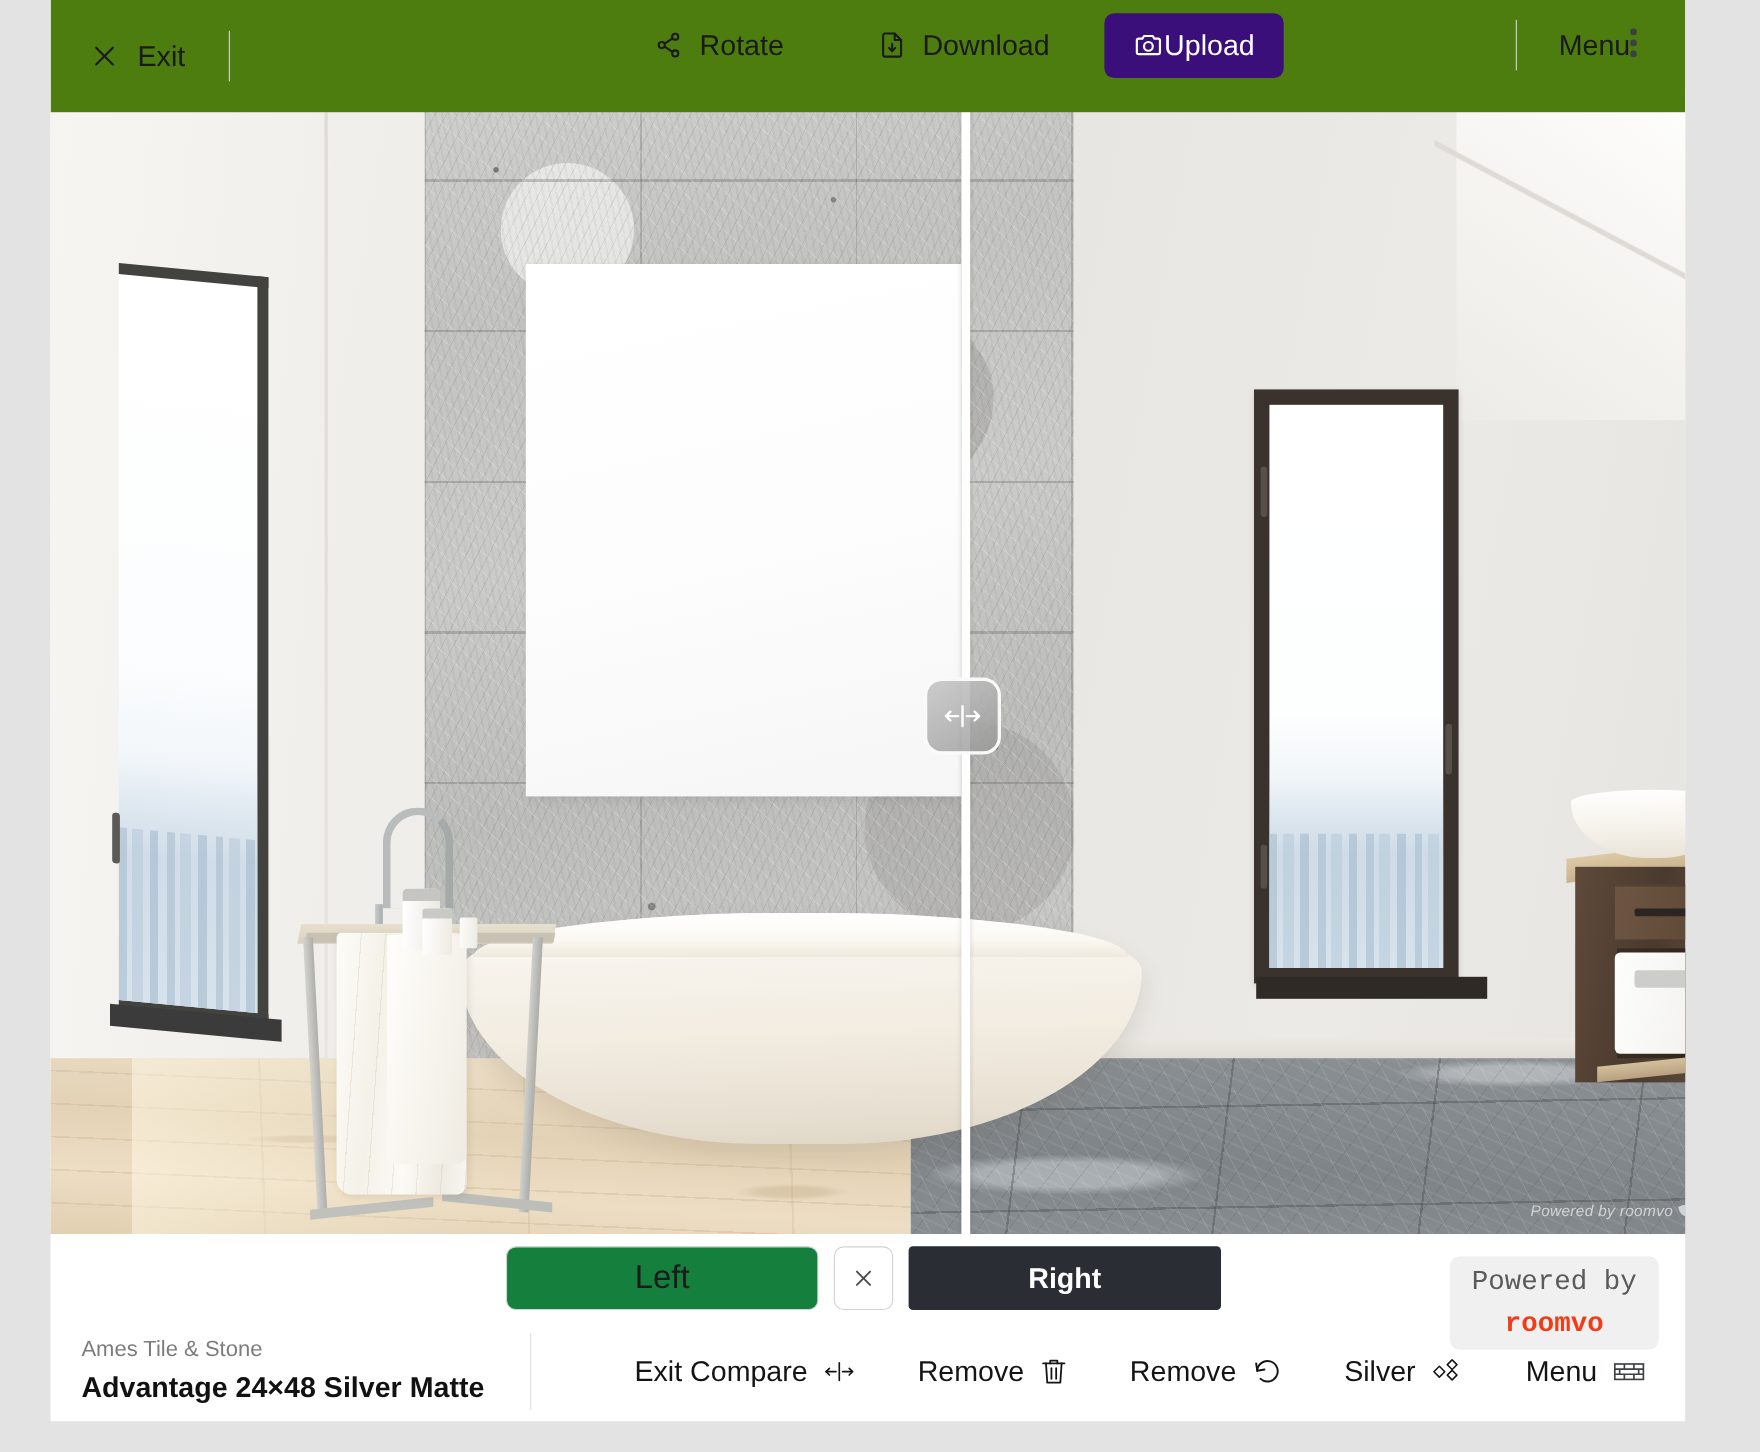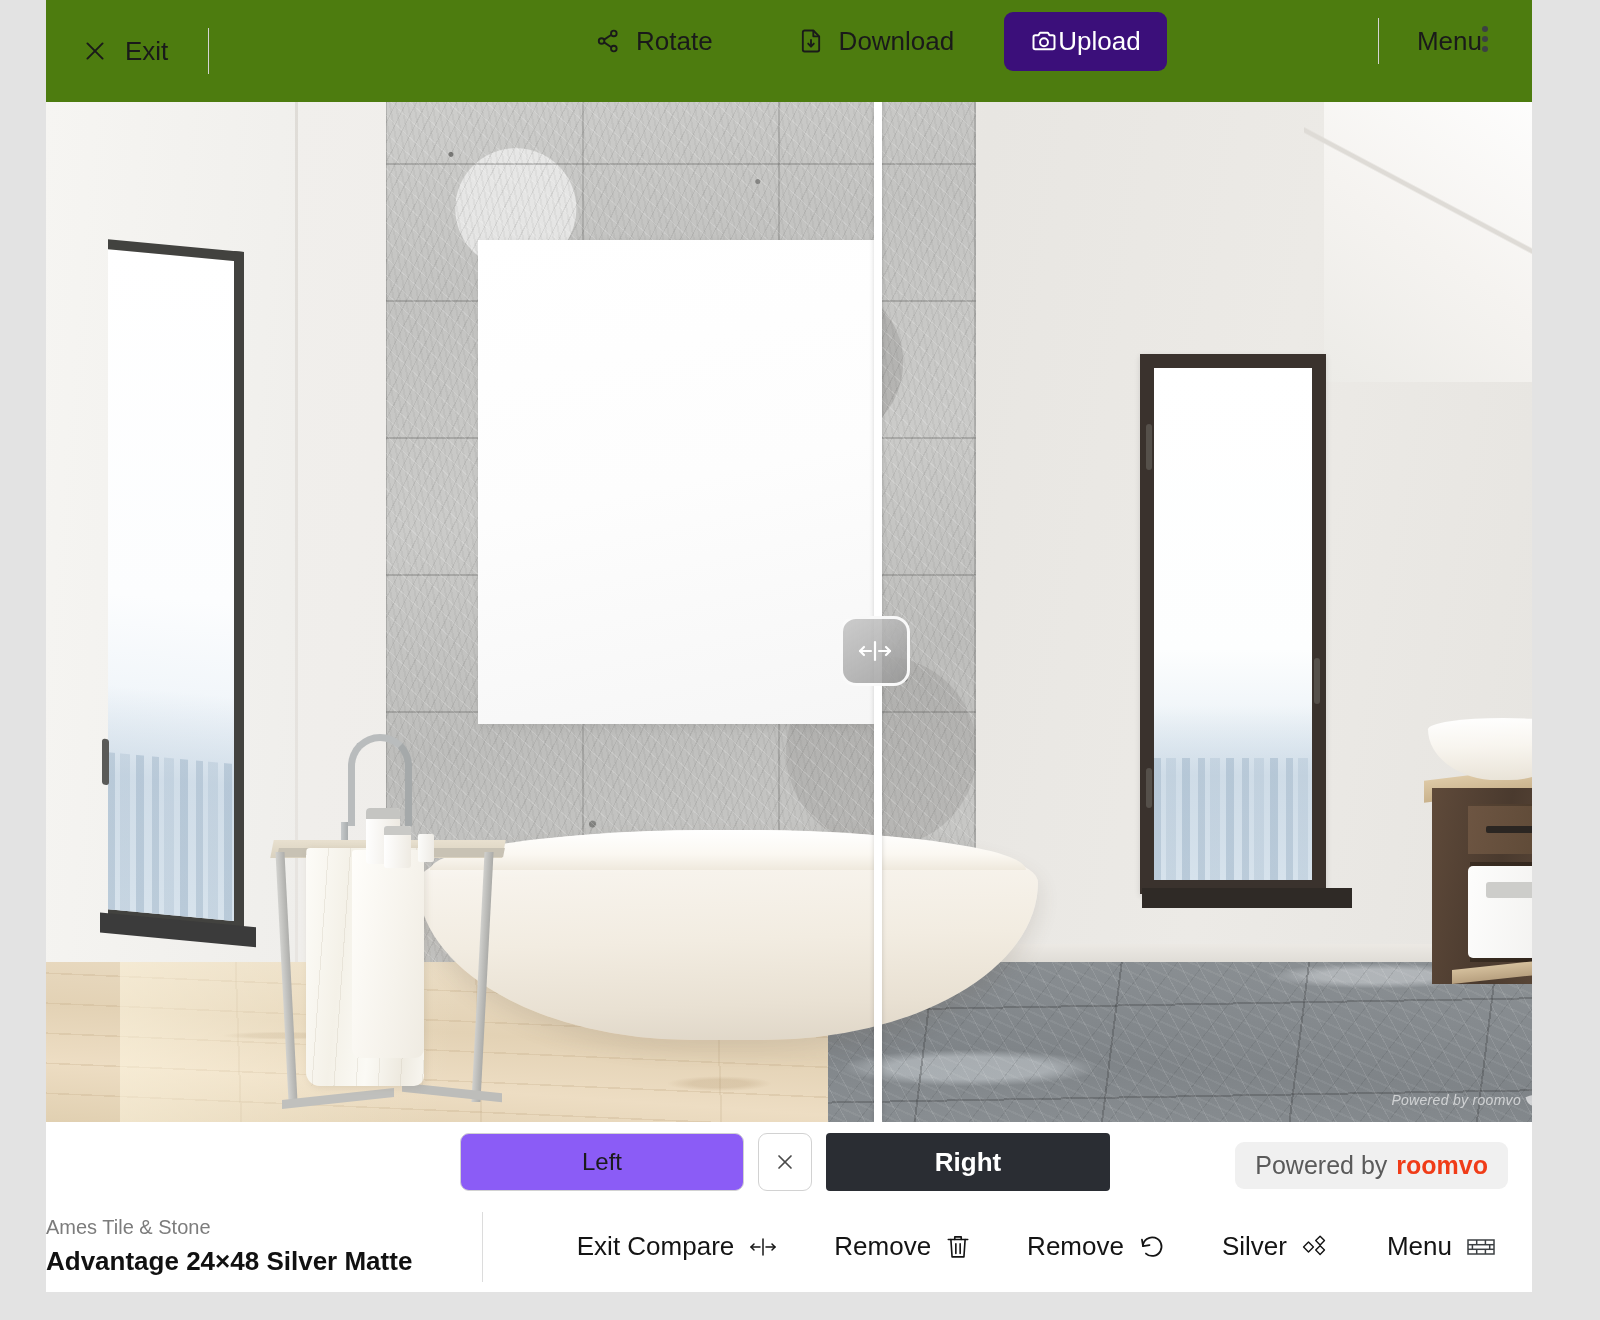--- a/index.html
+++ b/index.html
@@ -361,52 +361,53 @@
     position: absolute; left: 0; top: 1122px; width: 1486px; height: 78px;
     background: #ffffff; z-index: 35;
     display: flex; align-items: center;
   }
   .cmp-group {
     position: absolute; left: 414px; top: 11px;
     display: flex; align-items: center; gap: 0;
   }
   .cmp-left {
     width: 284px; height: 58px; border: 1px solid #d2d2d2; border-radius: 9px;
-    background: #8b5cf6; color: #1b1b1b; font-size: 24px;
+    background: #15803d; color: #1b1b1b; font-size: 30px;
     display: flex; align-items: center; justify-content: center; cursor: pointer;
     font-family: "Liberation Sans", sans-serif;
   }
   .cmp-x {
     width: 54px; height: 58px; border: 1px solid #d2d2d2; border-radius: 9px;
     background: #ffffff; margin-left: 14px; margin-right: 14px;
     display: flex; align-items: center; justify-content: center; cursor: pointer;
   }
   .cmp-right {
     width: 284px; height: 58px; border-radius: 4px; border: none;
     background: #2a2d33; color: #ffffff; font-size: 26px; font-weight: bold;
     display: flex; align-items: center; justify-content: center; cursor: pointer;
     font-family: "Liberation Sans", sans-serif;
   }
   .powered {
     position: absolute; right: 24px; top: 20px;
     background: #f0f0f0; border-radius: 9px;
     padding: 9px 20px; font-size: 25px; color: #5a5a5a;
     display: flex; align-items: center; gap: 9px;
-    font-family: Liberation Sans, sans-serif;
+    font-family: Liberation Mono, monospace;
+    flex-direction: column;
   }
   .powered b { color: #f03c18; font-weight: bold; }
 
   
   .bottombar {
     position: absolute; left: 0; top: 1200px; width: 1486px; height: 92px;
     background: #ffffff; display: flex; align-items: center;
     border-top: 1px solid #ffffff;
   }
   .prod {
-    width: 420px;
+    padding-left: 28px; width: 420px;
   }
   .prod .brand { font-size: 20px; color: #7c7c7c; margin-bottom: 7px; font-family: "Liberation Sans", sans-serif; }
   .prod .name  { font-size: 26px; color: #111111; font-weight: bold; font-family: "Liberation Sans", sans-serif; }
   .bb-div { width: 1px; height: 70px; background: #dcdcdc; margin: 0 0 0 16px; }
   .actions {
     flex: 1; display: flex; align-items: center; justify-content: flex-end;
     gap: 56px; padding-right: 36px;
   }
   .act {
     display: flex; align-items: center; gap: 14px;

